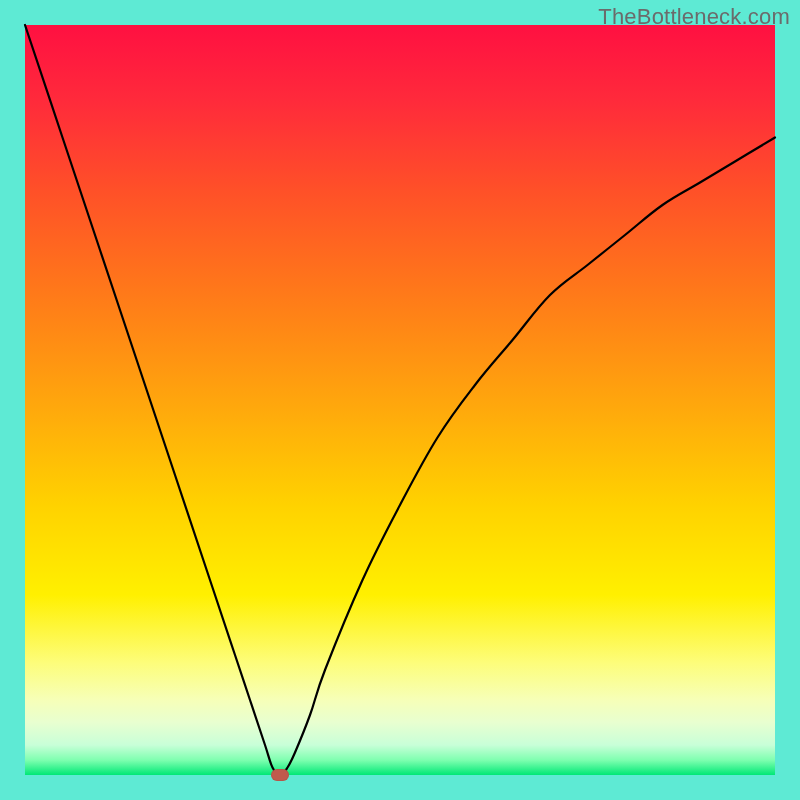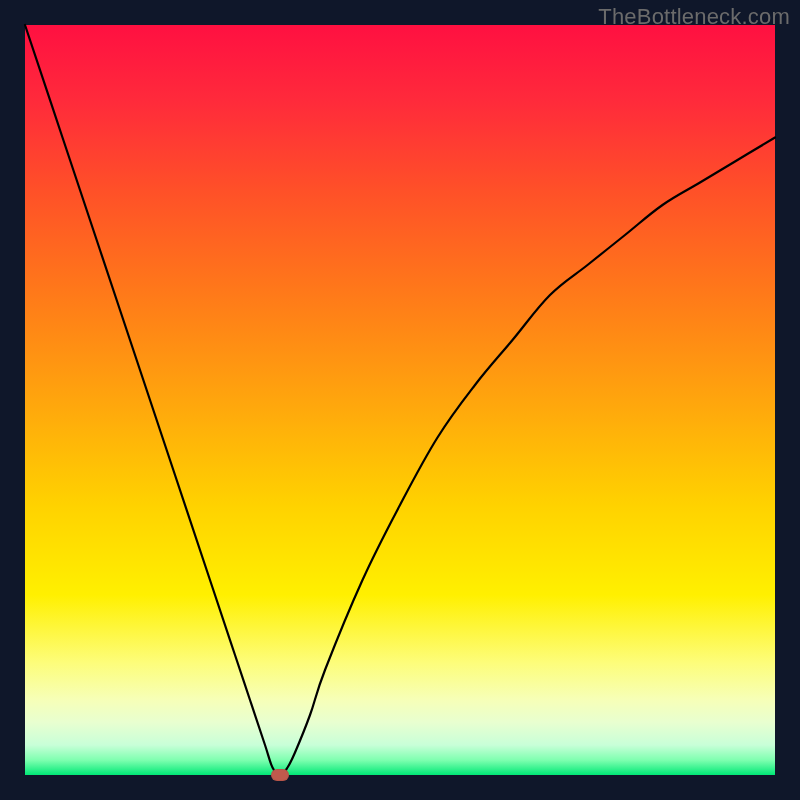--- a/index.html
+++ b/index.html
@@ -1,17 +1,17 @@
 <!DOCTYPE html>
 <html><head>
 <meta charset="utf-8">
 <style>
   * { margin: 0; padding: 0; box-sizing: border-box; }
   body { width: 800px; height: 800px; overflow: hidden; position: relative; font-family: Arial, Helvetica, sans-serif; }
-  .frame { width: 800px; height: 800px; background: #0f172a; position: relative; }
+  .frame { width: 800px; height: 800px; background: #5eead4; position: relative; }
   .plot {
     position: absolute;
     left: 25px;
     top: 25px;
     width: 750px;
     height: 750px;
     background: linear-gradient(to bottom,
       #ff1041 0%,
       #ff2a3b 10%,
       #ff5028 22%,

